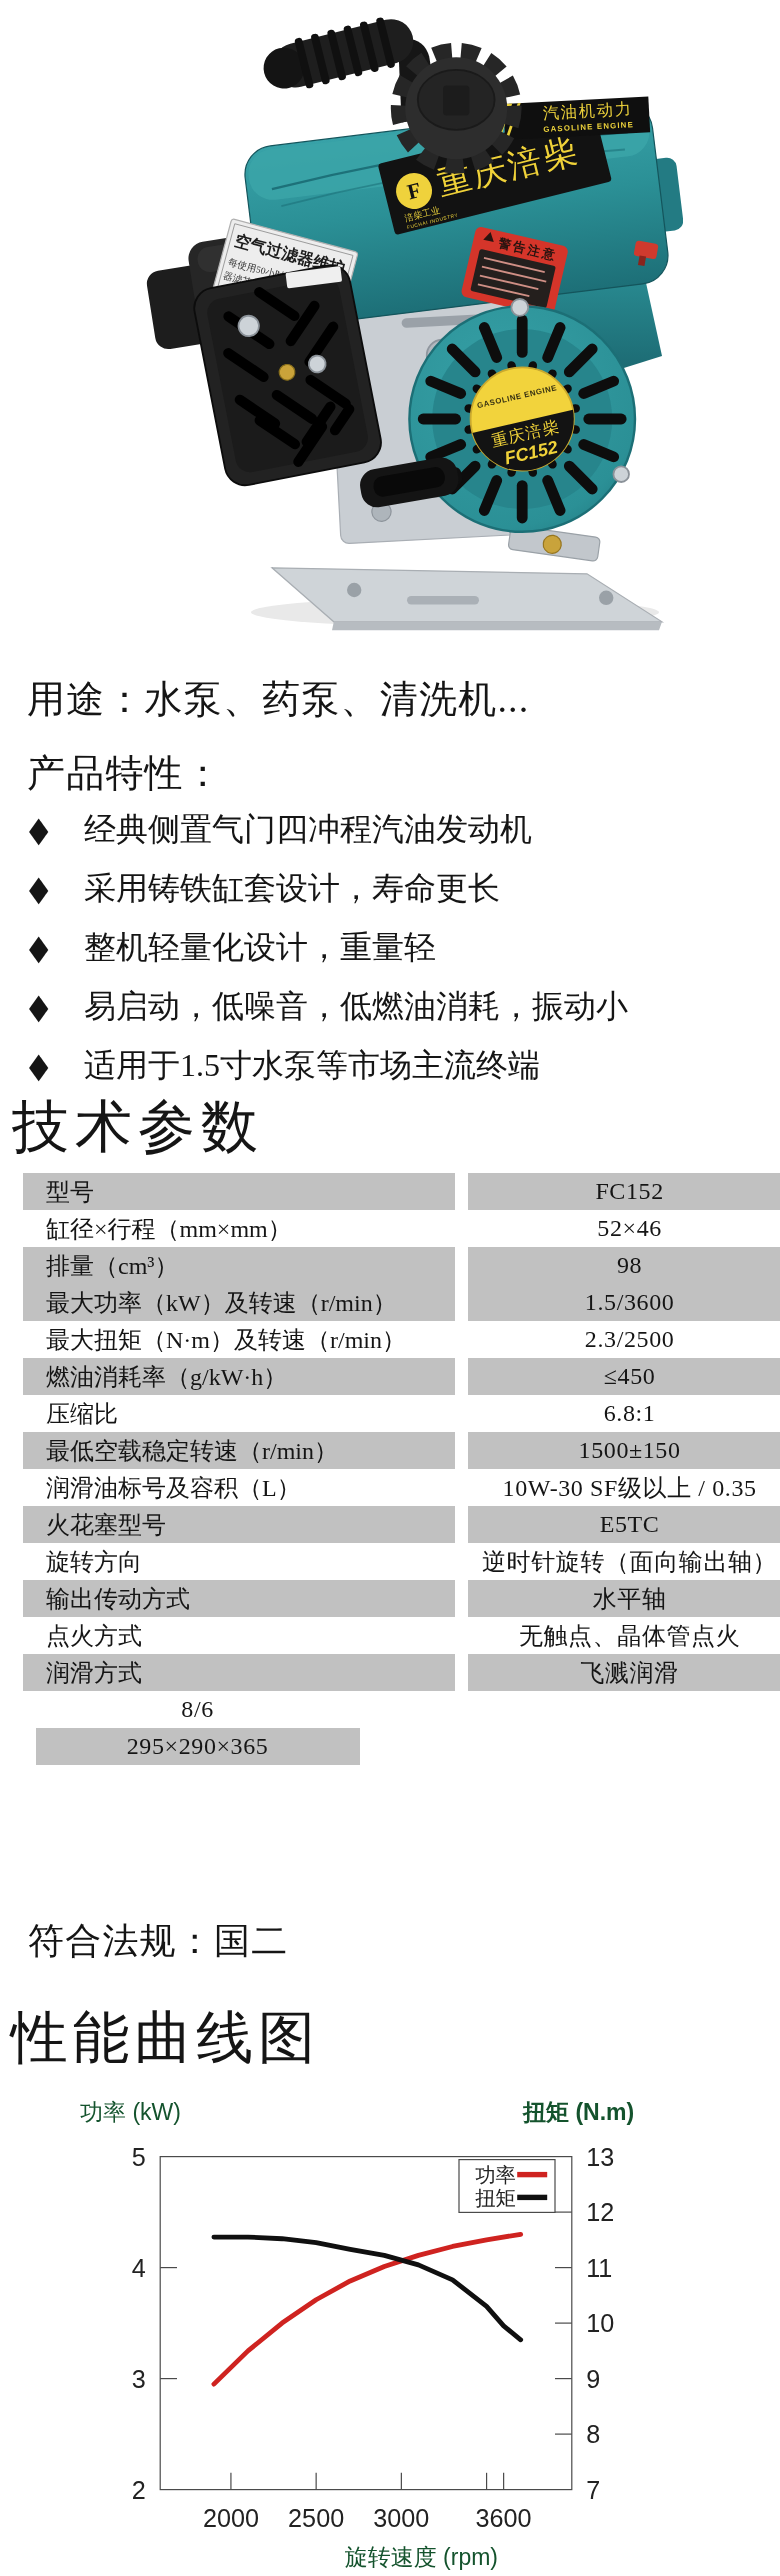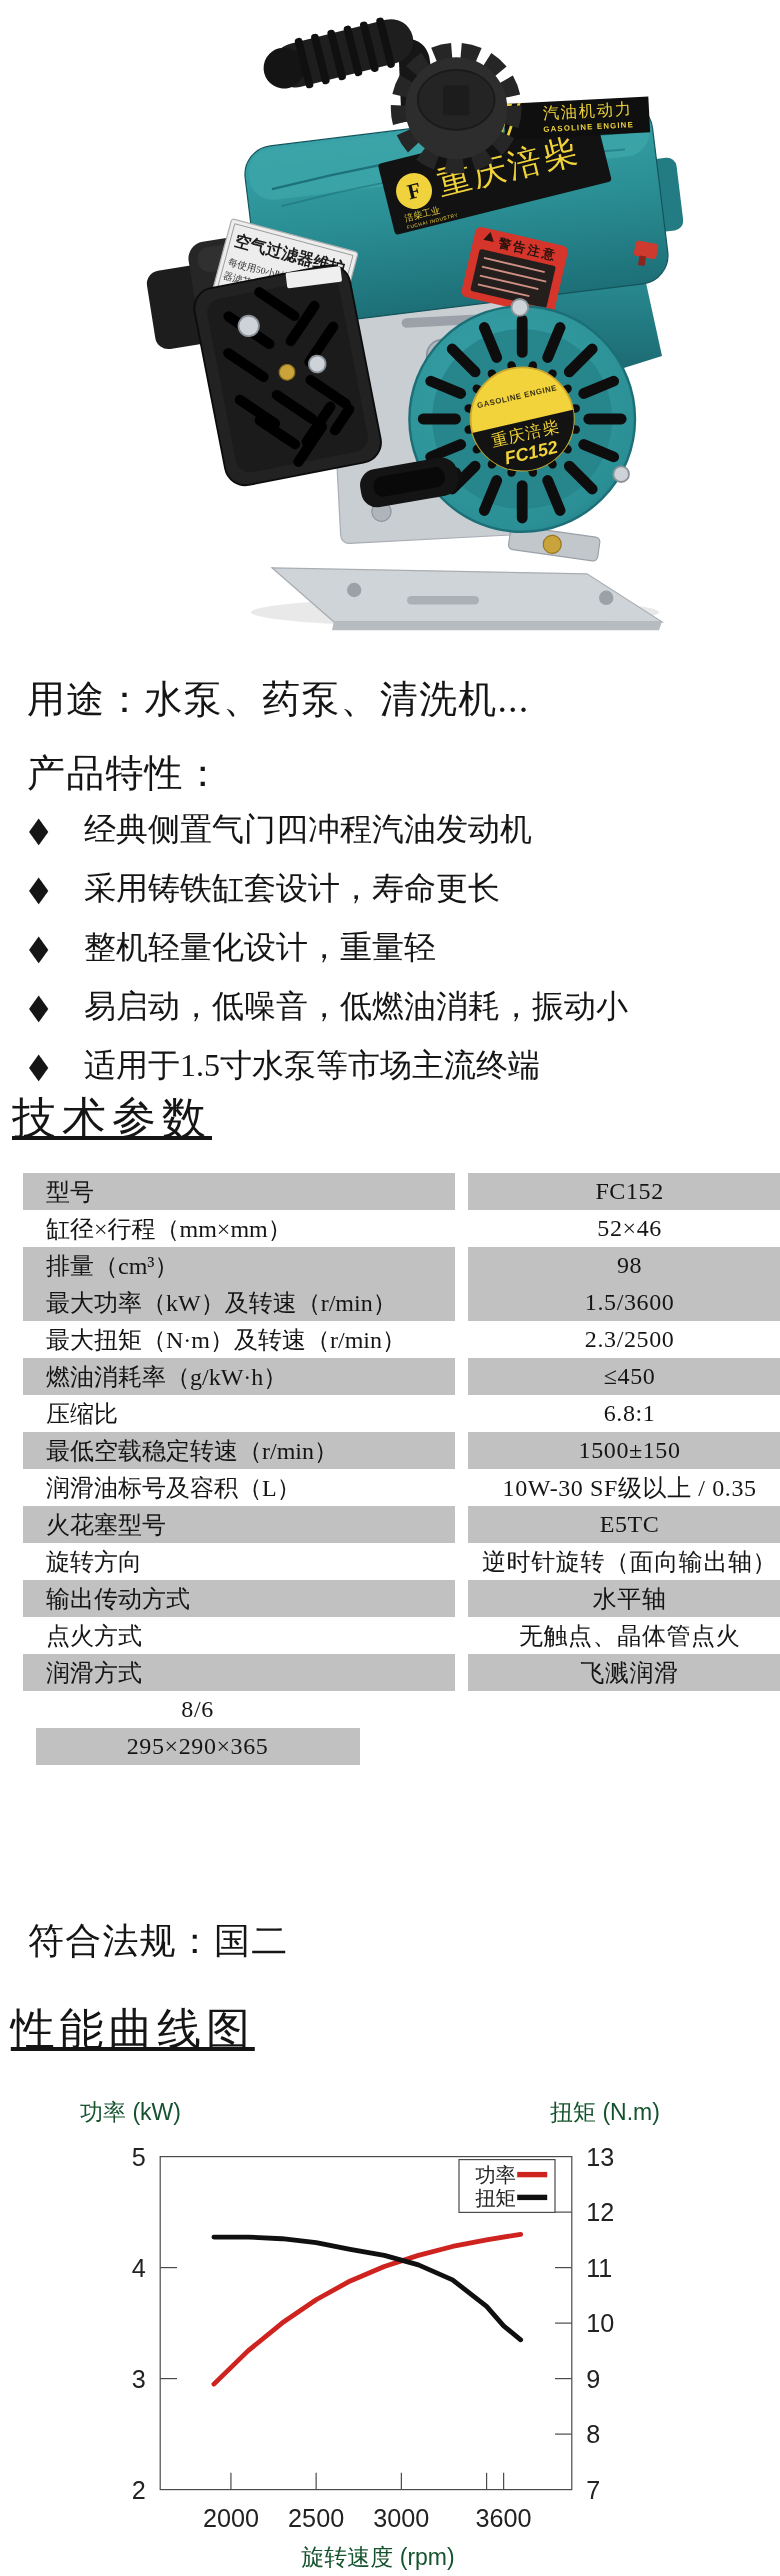--- a/index.html
+++ b/index.html
@@ -4,35 +4,35 @@
 <style>
   html,body{margin:0;padding:0;background:#fff;}
   #page{position:relative;width:780px;height:2576px;background:#fff;overflow:hidden;
         font-family:"Liberation Serif","DejaVu Serif",serif;color:#151515;}
   .abs{position:absolute;}
   .usage{left:27px;top:674px;font-size:38px;letter-spacing:1.2px;white-space:nowrap;}
   .feat-title{left:27px;top:748px;font-size:38px;letter-spacing:1.2px;}
   #features{left:0;top:800px;width:780px;}
   .feature{display:flex;align-items:center;height:59px;font-size:32px;white-space:nowrap;}
   .diamond{display:inline-block;margin-left:29px;width:55px;font-size:35px;transform:scaleX(.72);transform-origin:left center;}
-  .big-h{font-size:44px;letter-spacing:6px;white-space:nowrap;font-weight:400;text-decoration:underline;}
+  .big-h{font-size:57px;letter-spacing:6px;white-space:nowrap;font-weight:400;}
   .specs-title{left:12px;top:1089px;}
   #spec-table{left:0;top:1173px;width:769px;padding-left:23px;}
   .spec-row{display:flex;height:37px;}
   .spec-label{width:432px;box-sizing:border-box;display:flex;align-items:center;padding-left:23px;font-size:24px;white-space:nowrap;}
   .spec-gap{width:12.6px;}
   .spec-value{width:324px;display:flex;align-items:center;justify-content:center;font-size:24px;letter-spacing:0.6px;white-space:nowrap;}
   .row-gray .spec-label,.row-gray .spec-value{background:#c1c1c1;}
   .compliance{left:28px;top:1917px;font-size:36px;letter-spacing:1.2px;}
   .chart-title{left:10.8px;top:2000px;letter-spacing:4.8px;}
   .axis-title{font-size:23px;color:#14532d;white-space:nowrap;
               font-family:"Liberation Sans","DejaVu Sans",sans-serif;}
   .ax-left{left:80px;top:2097px;}
-  .ax-right{left:550px;top:2097px;}
-  .ax-x{left:258px;top:2542px;width:240px;text-align:center;}
+  .ax-right{left:523px;top:2097px;font-weight:bold;}
+  .ax-x{left:258px;top:2542px;width:240px;text-align:right;}
   #perf-chart{position:absolute;left:120px;top:2138px;width:540px;height:438px;}
   svg text{font-family:"Liberation Sans","DejaVu Sans",sans-serif;}
   svg text.cjk{font-family:"Liberation Serif","DejaVu Serif",serif;}
 </style>
 </head>
 <body>
 
 <div id="page">
 
   <svg class="abs" style="left:95px;top:4.8px;" width="588" height="630" viewBox="0 0 980 1050">

